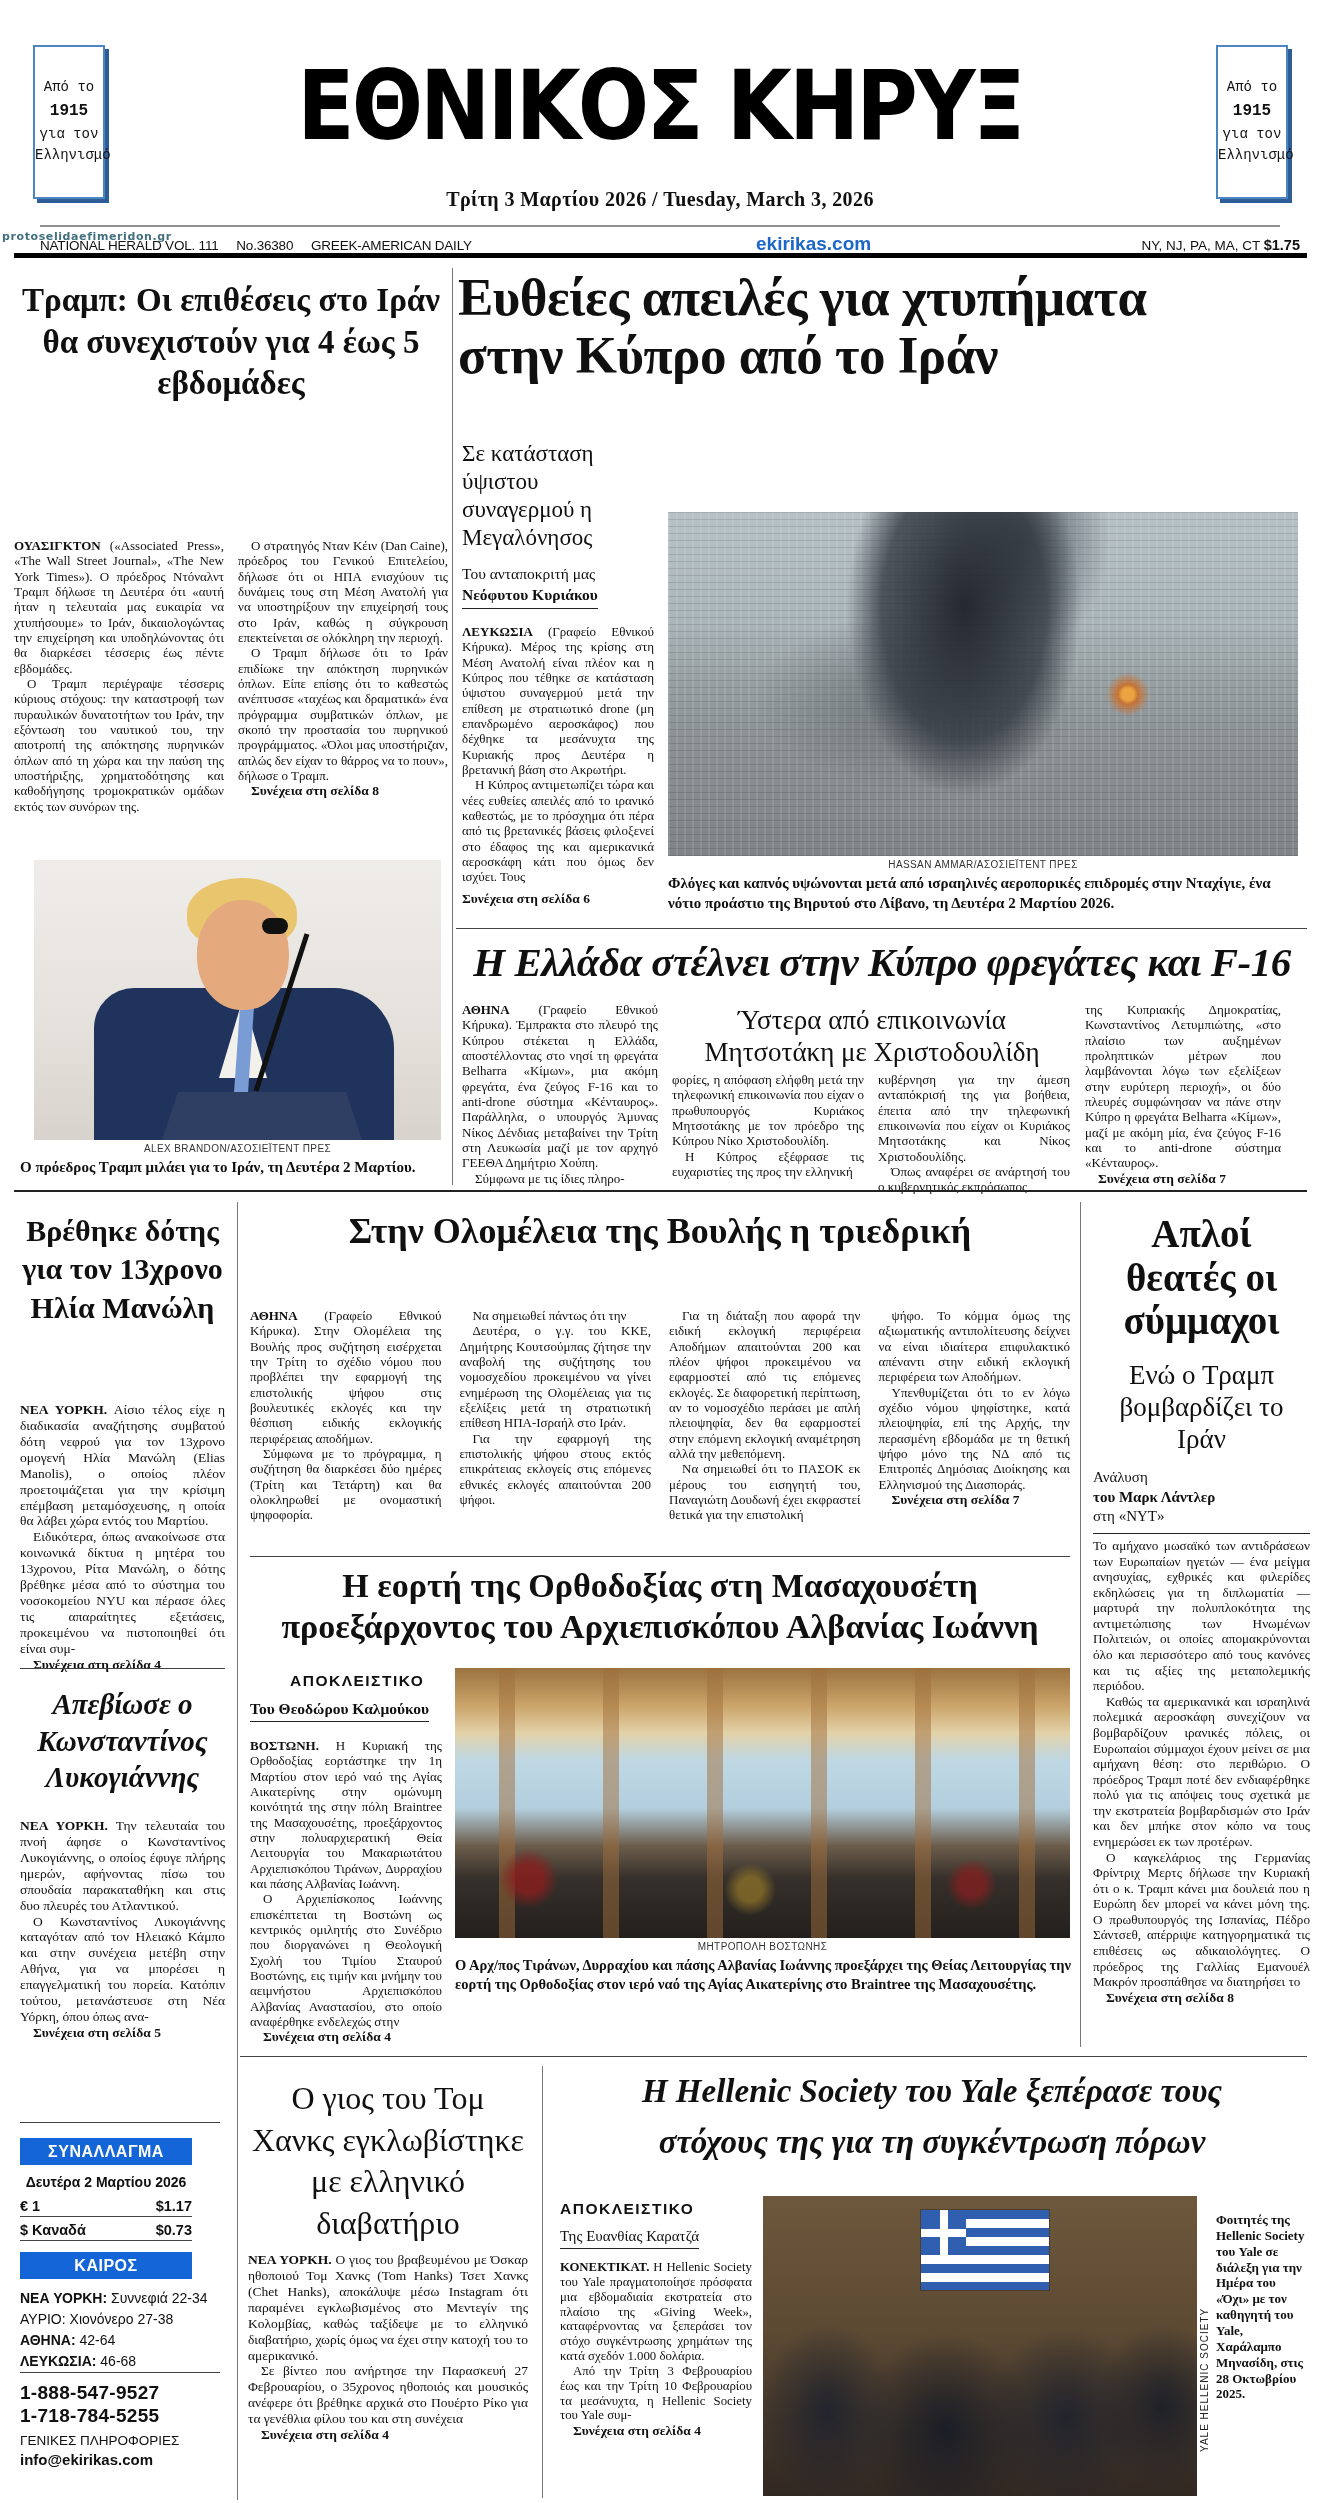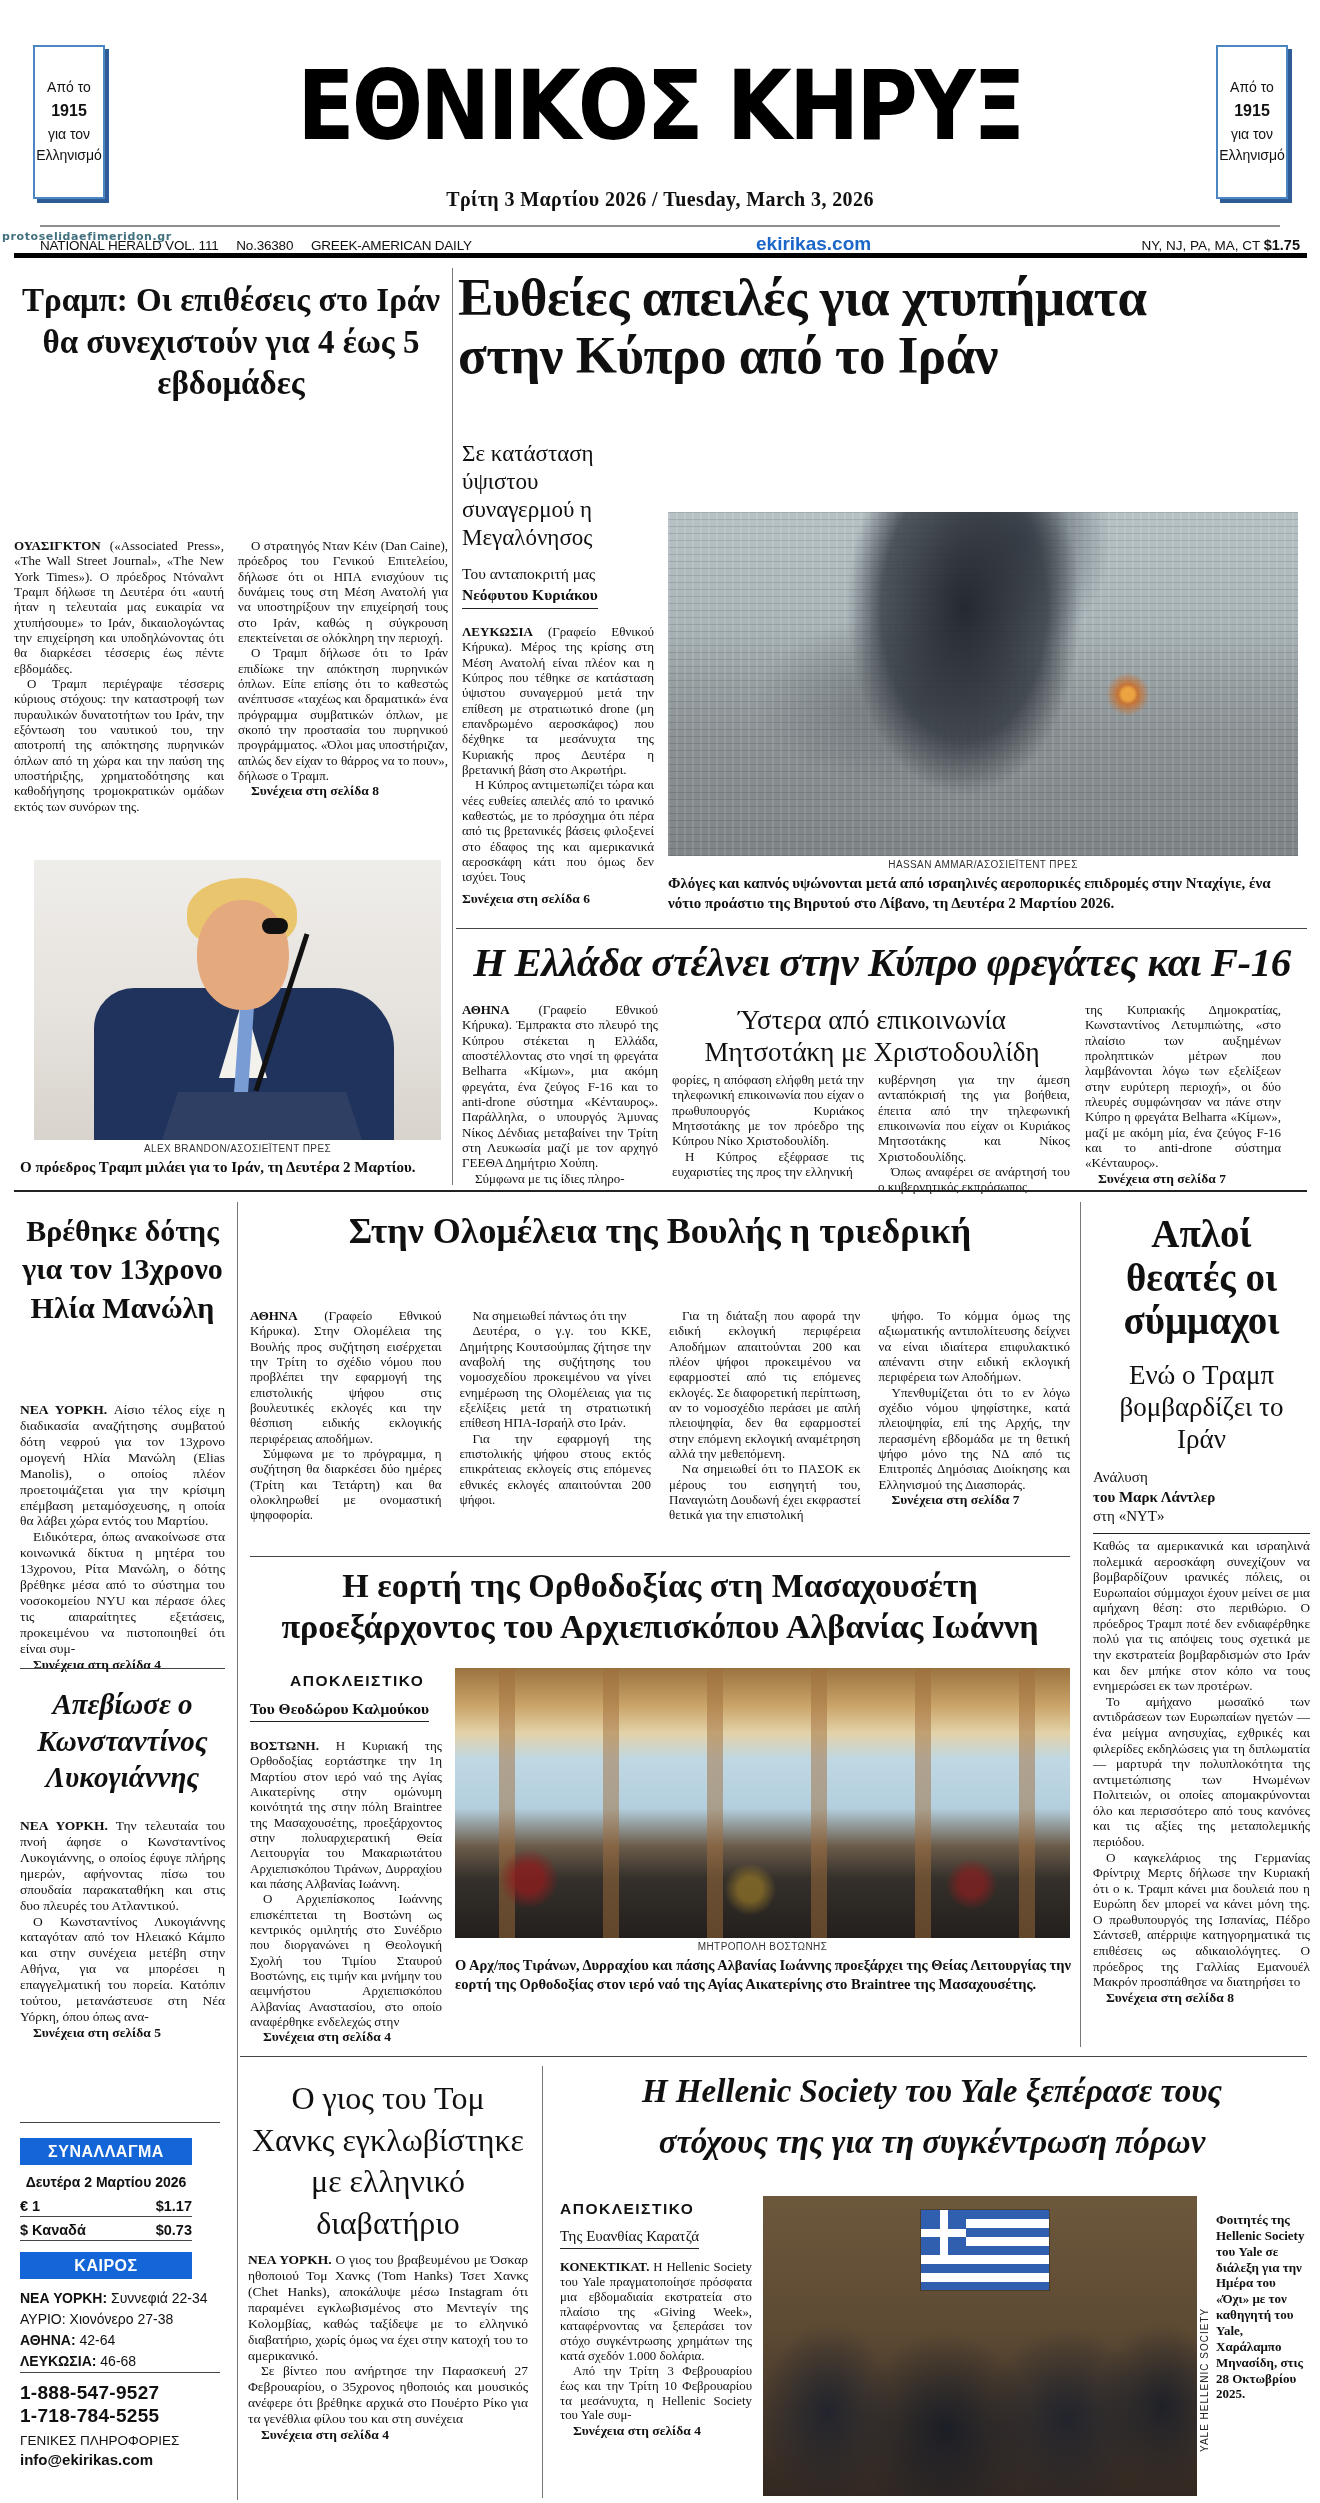--- a/index.html
+++ b/index.html
@@ -9,21 +9,21 @@
     background:#ffffff; overflow:hidden;
     font-family:"Liberation Serif", serif; color:#101010;
   }
   .abs { position:absolute; }
 
   
   .badge {
     position:absolute; top:45px; width:72px; height:154px;
     border:2px solid #4b86c2; box-shadow:4px 4px 0 0 #2e5c96;
     background:#fff; display:flex; flex-direction:column; justify-content:center;
-    text-align:center; font-family:Liberation Sans, sans-serif;
+    text-align:center; font-family:Liberation Mono, monospace;
     font-size:14px; line-height:1.55; color:#111;
   }
   .badge .b-year { font-weight:bold; font-size:16px; }
   .masthead-title {
     position:absolute; top:50px; left:0; width:100%; text-align:center;
     font-family:"DejaVu Sans", sans-serif; font-weight:900; font-size:84px;
     letter-spacing:-3px; transform:scaleY(1.14); transform-origin:top center;
     white-space:nowrap; color:#000;
   }
   .date-line {
@@ -348,22 +348,22 @@
   <div class="orth-caption caption">Ο Αρχ/πος Τιράνων, Δυρραχίου και πάσης Αλβανίας Ιωάννης προεξάρχει της Θείας Λειτουργίας την εορτή της Ορθοδοξίας στον ιερό ναό της Αγίας Αικατερίνης στο Braintree της Μασαχουσέτης.</div>
 
   <div class="allies-headline">Απλοί θεατές οι σύμμαχοι</div>
   <div class="allies-subhead">Ενώ ο Τραμπ βομβαρδίζει το Ιράν</div>
   <div class="allies-byline">
     <div>Ανάλυση</div>
     <div class="byline-name">του Μαρκ Λάντλερ</div>
     <div>στη «ΝΥΤ»</div>
   </div>
   <div class="allies-body body-txt">
+    <p>Το αμήχανο μωσαϊκό των αντιδράσεων των Ευρωπαίων ηγετών — ένα μείγμα ανησυχίας, εχθρικές και φιλερίδες εκδηλώσεις για τη διπλωματία — μαρτυρά την πολυπλοκότητα της αντιμετώπισης των Ηνωμένων Πολιτειών, οι οποίες απομακρύνονται όλο και περισσότερο από τους κανόνες και τις αξίες της μεταπολεμικής περιόδου.</p>
     <p>Καθώς τα αμερικανικά και ισραηλινά πολεμικά αεροσκάφη συνεχίζουν να βομβαρδίζουν ιρανικές πόλεις, οι Ευρωπαίοι σύμμαχοι έχουν μείνει σε μια αμήχανη θέση: στο περιθώριο. Ο πρόεδρος Τραμπ ποτέ δεν ενδιαφέρθηκε πολύ για τις απόψεις τους σχετικά με την εκστρατεία βομβαρδισμών στο Ιράν και δεν μπήκε στον κόπο να τους ενημερώσει εκ των προτέρων.</p>
-    <p>Το αμήχανο μωσαϊκό των αντιδράσεων των Ευρωπαίων ηγετών — ένα μείγμα ανησυχίας, εχθρικές και φιλερίδες εκδηλώσεις για τη διπλωματία — μαρτυρά την πολυπλοκότητα της αντιμετώπισης των Ηνωμένων Πολιτειών, οι οποίες απομακρύνονται όλο και περισσότερο από τους κανόνες και τις αξίες της μεταπολεμικής περιόδου.</p>
     <p>Ο καγκελάριος της Γερμανίας Φρίντριχ Μερτς δήλωσε την Κυριακή ότι ο κ. Τραμπ κάνει μια δουλειά που η Ευρώπη δεν μπορεί να κάνει μόνη της. Ο πρωθυπουργός της Ισπανίας, Πέδρο Σάντσεθ, απέρριψε κατηγορηματικά τις επιθέσεις ως αδικαιολόγητες. Ο πρόεδρος της Γαλλίας Εμανουέλ Μακρόν προσπάθησε να διατηρήσει το</p>
     <p class="cont">Συνέχεια στη σελίδα 8</p>
   </div>
 
   <div class="hrule side-rule1"></div>
   <div class="banner ex-banner">ΣΥΝΑΛΛΑΓΜΑ</div>
   <div class="ex-date side">Δευτέρα 2 Μαρτίου 2026</div>
   <div class="ex-row ex-row1 side">
     <span>€ 1</span>
     <span>$1.17</span>

